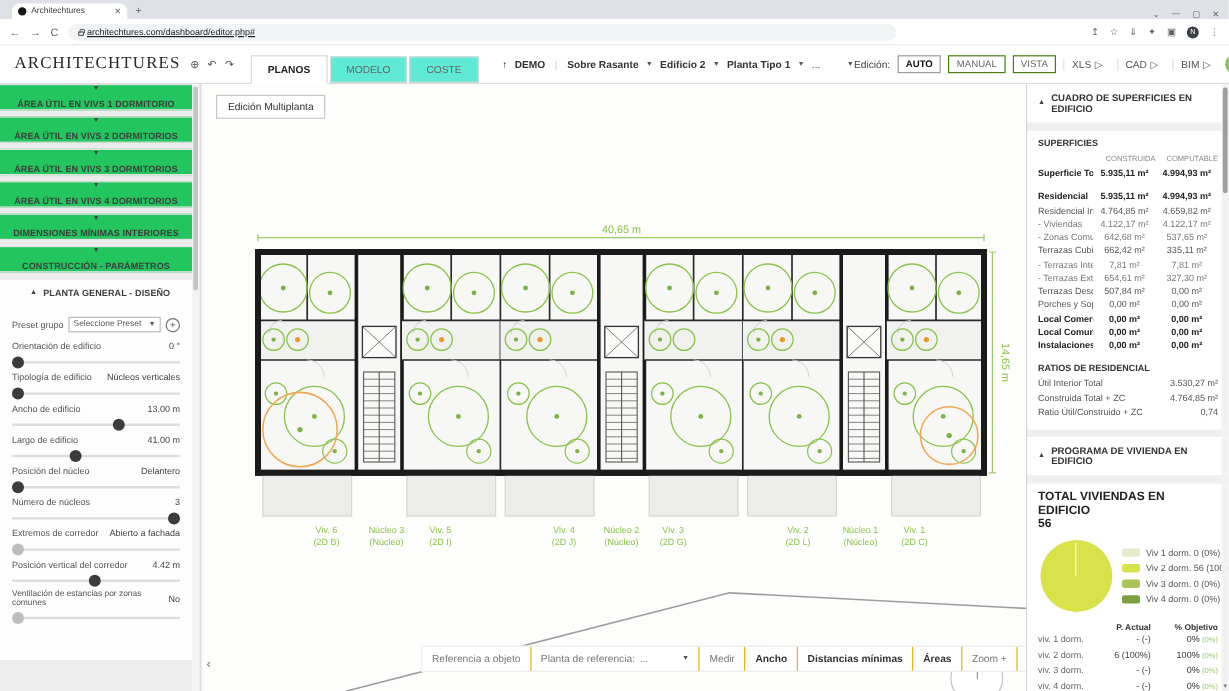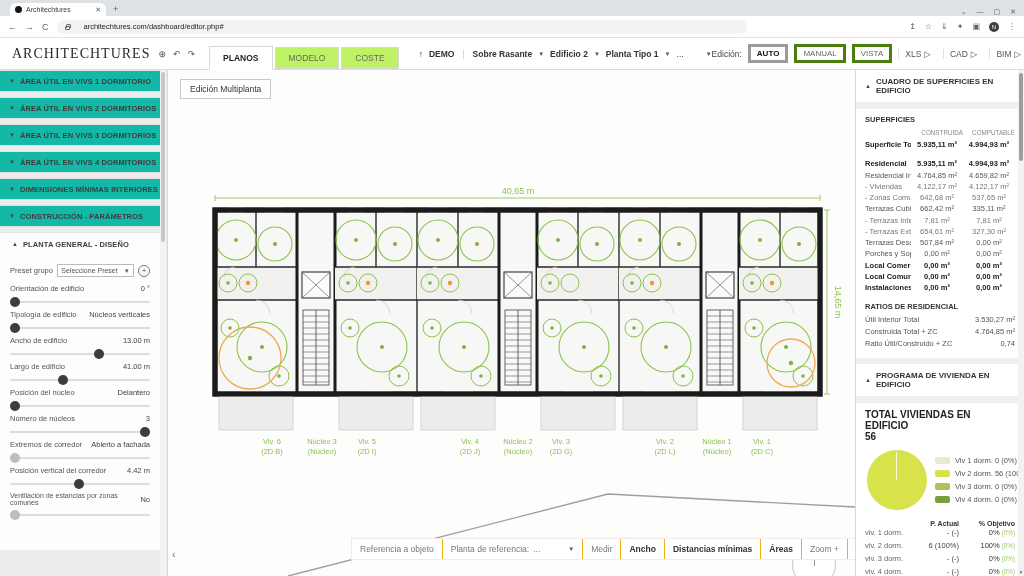--- a/index.html
+++ b/index.html
@@ -8,52 +8,52 @@
 
   
   #tabstrip { position:absolute; top:0; left:0; right:0; height:16px; background:#dee1e6; display:flex; align-items:flex-end; }
   .b-tab { background:#fff; border-radius:6px 6px 0 0; height:13px; width:96px; margin-left:10px; display:flex; align-items:center; gap:4px; padding:0 5px; font-size:7px; color:#3c4043; }
   .favicon { width:7px; height:7px; border-radius:50%; background:#16161a; flex:none; }
   .tab-close { margin-left:auto; font-size:7px; color:#5f6368; }
   .newtab { font-size:9px; color:#5f6368; margin-left:7px; padding-bottom:2px; }
   .winctl { margin-left:auto; display:flex; gap:10px; padding:2px 8px 0 0; font-size:7px; color:#5f6368; }
   #urlbar { position:absolute; top:16px; left:0; right:0; height:22px; background:#fff; display:flex; align-items:center; gap:8px; padding:0 8px; border-bottom:1px solid #e3e3e3; }
   .nav-ic { font-size:9px; color:#5f6368; }
-  .omnibox { flex:1; max-width:690px; height:14px; background:#f1f3f4; border-radius:7px; display:flex; align-items:center; gap:14px; padding:0 8px; font-size:7.5px; color:#202124; }
+  .omnibox { flex:1; max-width:690px; height:14px; background:#f1f3f4; border-radius:7px; display:flex; align-items:center; gap:3px; padding:0 8px; font-size:7.5px; color:#202124;text-decoration:underline; }
   .lock { width:5px; height:4px; border:1px solid #5f6368; border-radius:1px; position:relative; margin-top:2px; }
   .lock:before { content:""; position:absolute; top:-3px; left:0.5px; width:3px; height:3px; border:1px solid #5f6368; border-bottom:none; border-radius:2px 2px 0 0; }
   .url-ics { display:flex; gap:9px; align-items:center; font-size:8px; color:#5f6368; margin-left:auto; }
   .b-avatar { width:10px; height:10px; border-radius:50%; background:#3b3f46; color:#fff; font-size:6px; display:flex; align-items:center; justify-content:center; }
 
   
   #appheader { position:absolute; top:38px; left:0; right:0; height:32px; background:#fff; border-bottom:1px solid #dcdcdc; display:flex; align-items:center; }
   .logo { font-family:"Liberation Serif", serif; font-size:14px; letter-spacing:1px; color:#2b2b2b; margin-left:12px; white-space:nowrap; }
   .logo-ics { display:flex; gap:7px; margin-left:8px; font-size:9px; color:#555; }
   .app-tabs { display:flex; align-items:flex-end; height:100%; margin-left:14px; }
-  .atab { font-size:8.5px; color:#666; background:#bef264; border:1px solid #d8d8d8; padding:5px 13px; margin-right:2px; }
+  .atab { font-size:8.5px; color:#666; background:#5eead4; border:1px solid #d8d8d8; padding:5px 13px; margin-right:2px; }
   .atab.active { background:#fff; border-bottom-color:#fff; font-weight:bold; color:#222; padding:6px 13px; margin-bottom:-1px; }
   .proj { display:flex; align-items:center; gap:6px; margin-left:18px; font-size:8.5px; color:#333; white-space:nowrap; }
   .proj b { font-weight:bold; }
   .chev { font-size:6px; color:#555; }
   .vsep { color:#ccc; margin:0 2px; }
   .right-grp { margin-left:auto; display:flex; align-items:center; gap:6px; padding-right:8px; }
   .ed-label { font-size:8.5px; color:#444; }
-  .ed-btn { font-size:8px; border:3px solid #4d7c0f; padding:2px 6px; color:#666; background:#fff; }
+  .ed-btn { font-size:8px; border:1px solid #4d7c0f; padding:2px 6px; color:#666; background:#fff; }
   .ed-btn.active { font-weight:bold; color:#111; border-color:#9b9b9b; }
   .exp { font-size:8.5px; color:#555; display:flex; align-items:center; gap:3px; padding:0 6px; border-left:1px solid #e0e0e0; }
   .app-avatar { width:17px; height:17px; border-radius:50%; background:#8bc34a; color:#fff; font-size:8px; font-weight:bold; display:flex; align-items:center; justify-content:center; }
 
   
   #lsidebar { position:absolute; top:70px; left:0; width:168px; bottom:0; background:#ececec; border-right:1px solid #d8d8d8; overflow:hidden; }
   .lsb-inner { position:absolute; left:0; top:0; width:160px; }
-  .sec { background:#14b8a6; border-top:1px solid #e2e2e2; border-bottom:1px solid #e2e2e2; height:22px; margin-bottom:5px; display:flex; align-items:center; gap:5px; padding:0 9px; }
+  .sec { background:#22c55e; border-top:1px solid #e2e2e2; border-bottom:1px solid #e2e2e2; height:22px; margin-bottom:5px; display:flex; align-items:center; gap:5px; padding:0 9px;flex-direction:column; }
   .sec-chev { font-size:6px; color:#444; }
   .sec-t { font-size:7.5px; font-weight:bold; color:#3d3d3d; letter-spacing:0.1px; white-space:nowrap; }
   .sec-open { background:#fdfdfd; border-top:1px solid #e2e2e2; padding-bottom:30px; }
-  .sec-open .hd { height:22px; display:flex; align-items:center; gap:5px; padding:0 12px; }
+  .sec-open .hd { height:22px; display:flex; align-items:center; gap:5px; padding:0 25px; }
   .ctl { padding:0 10px; margin-top:7px; }
   .ctl-row { display:flex; justify-content:space-between; align-items:center; }
   .ctl-l { font-size:7.5px; color:#555; }
   .ctl-v { font-size:7.5px; color:#444; white-space:nowrap; }
   .track { position:relative; height:2px; background:#ddd; margin:8px 0 4px 0; border-radius:1px; }
   .thumb { position:absolute; top:-4px; width:10px; height:10px; border-radius:50%; background:#3c3c3c; }
   .thumb.dis { background:#bdbdbd; }
   .preset { display:flex; align-items:center; justify-content:space-between; padding:0 10px; margin-top:9px; }
   .preset-sel { border:1px solid #bbb; font-size:7px; color:#555; padding:2px 3px; display:flex; gap:6px; align-items:center; background:#fff; }
   .preset-ic { width:12px; height:12px; border:1px solid #777; border-radius:50%; font-size:8px; color:#555; display:flex; align-items:center; justify-content:center; }

